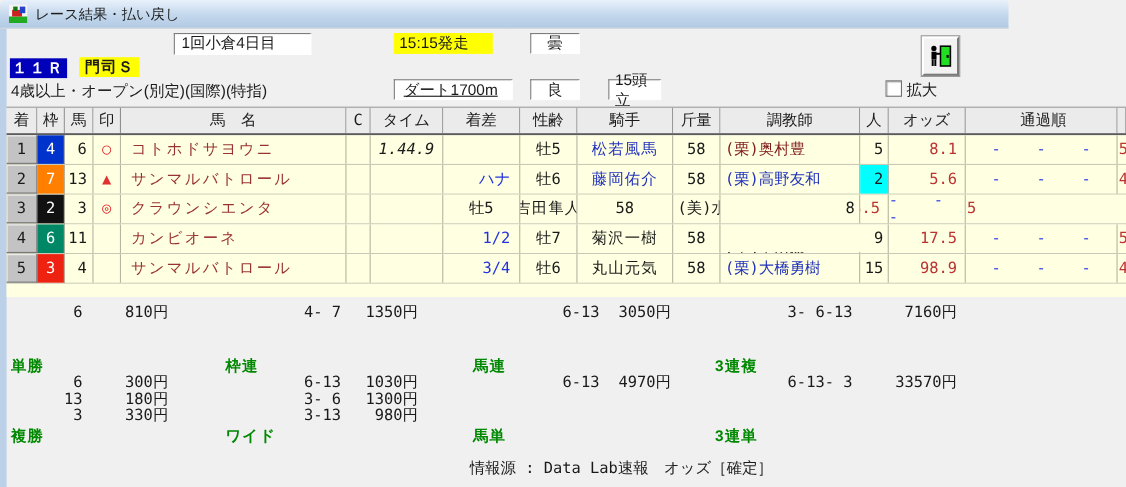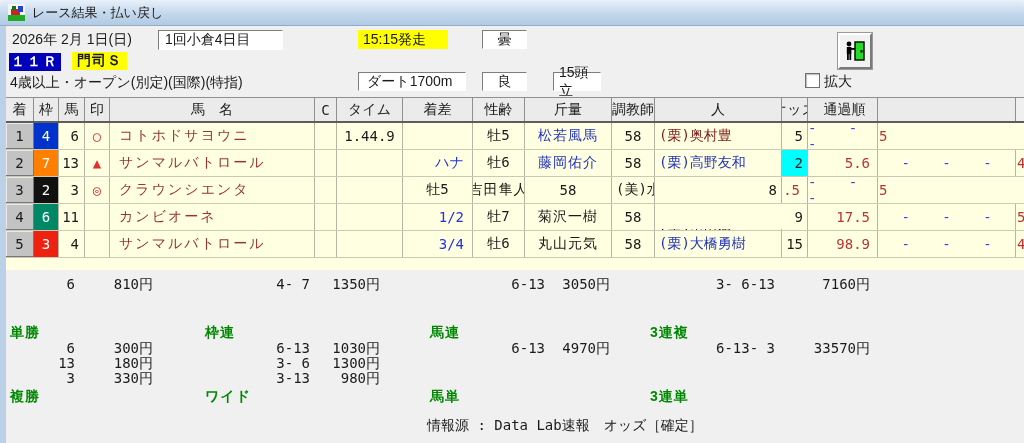--- a/index.html
+++ b/index.html
@@ -1,19 +1,19 @@
 <!DOCTYPE html>
 <html><head>
 <meta charset="utf-8">
 <style>
   html,body{margin:0;padding:0;background:#9db8d2;}
   .win{width:1024px;height:443px;position:relative;background:#f0f0f0;overflow:hidden;
        font-family:"Liberation Sans",sans-serif;color:#1a1a1a;}
   
-  .titlebar{position:absolute;top:0;left:0;width:1024px;height:26px;
+  .titlebar{position:absolute;top:0;left:0;width:917px;height:26px;
     background:linear-gradient(#e8f1fb,#c3d7ec 55%,#b2cbe4);
     border-bottom:1px solid #8facc9;border-radius:5px 5px 0 0;
     display:flex;align-items:center;gap:7px;padding-left:8px;box-sizing:border-box;}
   .titletext{font-size:13px;color:#1c1c1c;}
   .leftedge{position:absolute;top:26px;left:0;width:6px;height:417px;background:#bcd1e7;}
   
   .abs{position:absolute;}
   .plain{font-size:14px;white-space:pre;}
   .sunken{background:#fff;border-top:1px solid #7d7d7d;border-left:1px solid #7d7d7d;
     border-bottom:1px solid #fff;border-right:1px solid #fff;
@@ -36,21 +36,21 @@
     display:flex;align-items:center;justify-content:center;white-space:pre;}
   .drow{height:27px;background:#ffffe1;border-bottom:1px solid #c9c9b6;}
   .cell{display:flex;align-items:center;box-sizing:border-box;overflow:hidden;}
   .drow .cell{border-right:1px solid #b5b5a2;font-size:14px;}
   .c-fin{background:#c3c3c3;justify-content:center;border-right:1px solid #777 !important;
     border-bottom:1px solid #777;box-shadow:inset 1px 1px 0 #e9e9e9;}
   .c-frame{justify-content:center;color:#fff;}
   .c-no{justify-content:flex-end;padding-right:5px;}
   .c-mark{justify-content:center;color:#e03030;font-size:15px;}
   .c-name{padding-left:9px;color:#993333;font-size:15px;letter-spacing:2px;white-space:nowrap;}
-  .c-time{justify-content:center;}
+  .c-time{justify-content:center;font-style:italic;}
   .c-margin{justify-content:flex-end;padding-right:8px;color:#2233dd;white-space:pre;}
   .c-sa{justify-content:center;}
   .c-jockey{justify-content:center;letter-spacing:1px;white-space:nowrap;}
   .c-wt{justify-content:center;}
   .c-trainer{padding-left:4px;white-space:nowrap;}
   .c-pop{justify-content:flex-end;padding-right:4px;}
   .c-odds{justify-content:flex-end;padding-right:7px;color:#bb3333;}
   .c-pass{justify-content:center;color:#3344ee;word-spacing:24px;}
   .c-clip{color:#bb3333;padding-left:1px;white-space:nowrap;border-right:none !important;}
   .hl-left{justify-content:flex-start;padding-left:4px;}
@@ -78,32 +78,31 @@
       <rect x="0" y="0" width="17" height="17" fill="#f4f4f4"></rect>
       <rect x="0" y="11" width="17" height="6" fill="#22aa22"></rect>
       <rect x="3" y="5" width="9" height="6" fill="#cc2222"></rect>
       <rect x="10" y="2" width="5" height="6" fill="#2244cc"></rect>
       <rect x="4" y="2" width="4" height="4" fill="#117711"></rect>
     </svg>
     <span class="titletext">レース結果・払い戻し</span>
   </div>
   <div class="leftedge"></div>
 
-  <span class="abs plain" style="left:12px;top:31px;">2026年 2月 1日(日)</span>
   <div class="abs sunken" style="left:158px;top:30px;width:125px;height:20px;padding-left:6px;">
     <span>1回小倉4日目</span>
   </div>
   <div class="abs yellowlab" style="left:358px;top:30px;width:90px;height:19px;">15:15発走</div>
   <div class="abs sunken" style="left:482px;top:30px;width:45px;height:19px;justify-content:center;">曇</div>
 
   <div class="abs racenobox" style="left:9px;top:53px;width:52px;height:18px;">１１Ｒ</div>
   <div class="abs yellowlab" style="left:72px;top:52px;height:18px;font-weight:bold;letter-spacing:1px;">門司Ｓ</div>
 
   <span class="abs plain" style="left:10px;top:74px;">4歳以上・オープン(別定)(国際)(特指)</span>
-  <div class="abs sunken" style="left:358px;top:72px;width:108px;height:19px;padding-left:8px;">ダート1700m</div>
+  <div class="abs sunken" style="left:358px;top:72px;width:108px;height:19px;padding-left:8px;text-decoration:underline;">ダート1700m</div>
   <div class="abs sunken" style="left:482px;top:72px;width:45px;height:19px;justify-content:center;">良</div>
   <div class="abs sunken" style="left:553px;top:72px;width:48px;height:19px;padding-left:5px;">15頭立</div>
 
   <div class="abs chkbox" style="left:805px;top:73px;"></div>
   <span class="abs plain" style="left:824px;top:73px;">拡大</span>
 
   <div class="abs exitbtn" style="left:838px;top:33px;">
     <svg width="22" height="24" viewBox="0 0 22 24">
       <rect x="11" y="3" width="9" height="18" fill="#22dd22" stroke="#000" stroke-width="1.4"></rect>
       <rect x="16.5" y="11" width="2" height="2.6" fill="#000"></rect>
@@ -119,20 +118,21 @@
     <div class="trow hrow">
       <div class="cell">着</div>
       <div class="cell">枠</div>
       <div class="cell">馬</div>
       <div class="cell">印</div>
       <div class="cell">馬　名</div>
       <div class="cell">C</div>
       <div class="cell">タイム</div>
       <div class="cell">着差</div>
       <div class="cell">性齢</div>
+      <div class="cell">騎手</div>
       <div class="cell">斤量</div>
       <div class="cell">調教師</div>
       <div class="cell">人</div>
       <div class="cell">オッズ</div>
       <div class="cell hl-left">通過順</div>
       <div class="cell"></div>
     </div>
 
     <div class="trow drow">
       <div class="cell c-fin">1</div>
@@ -141,20 +141,21 @@
       <div class="cell c-mark">○</div>
       <div class="cell c-name">コトホドサヨウニ</div>
       <div class="cell"></div>
       <div class="cell c-time">1.44.9</div>
       <div class="cell c-margin"></div>
       <div class="cell c-sa">牡5</div>
       <div class="cell c-jockey" style="color: rgb(34, 51, 187);">松若風馬</div>
       <div class="cell c-wt">58</div>
       <div class="cell c-trainer" style="color: #7f1d1d;">(栗)奥村豊</div>
       <div class="cell c-pop">5</div>
+      <div class="cell c-odds">8.1</div>
       <div class="cell c-pass">- - -</div>
       <div class="cell c-clip">5</div>
     </div>
 
     <div class="trow drow">
       <div class="cell c-fin">2</div>
       <div class="cell c-frame" style="background: rgb(255, 127, 0);">7</div>
       <div class="cell c-no">13</div>
       <div class="cell c-mark">▲</div>
       <div class="cell c-name">サンマルバトロール</div>

